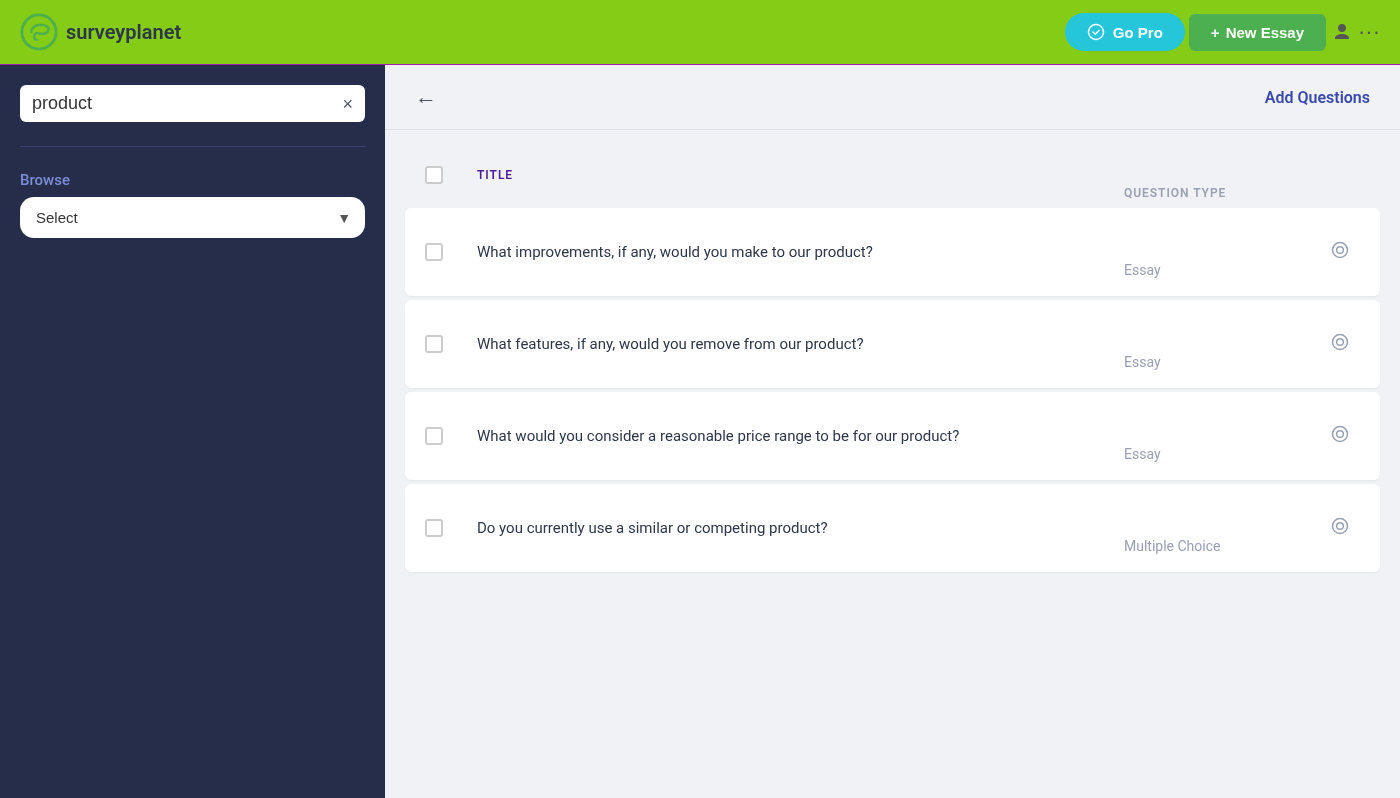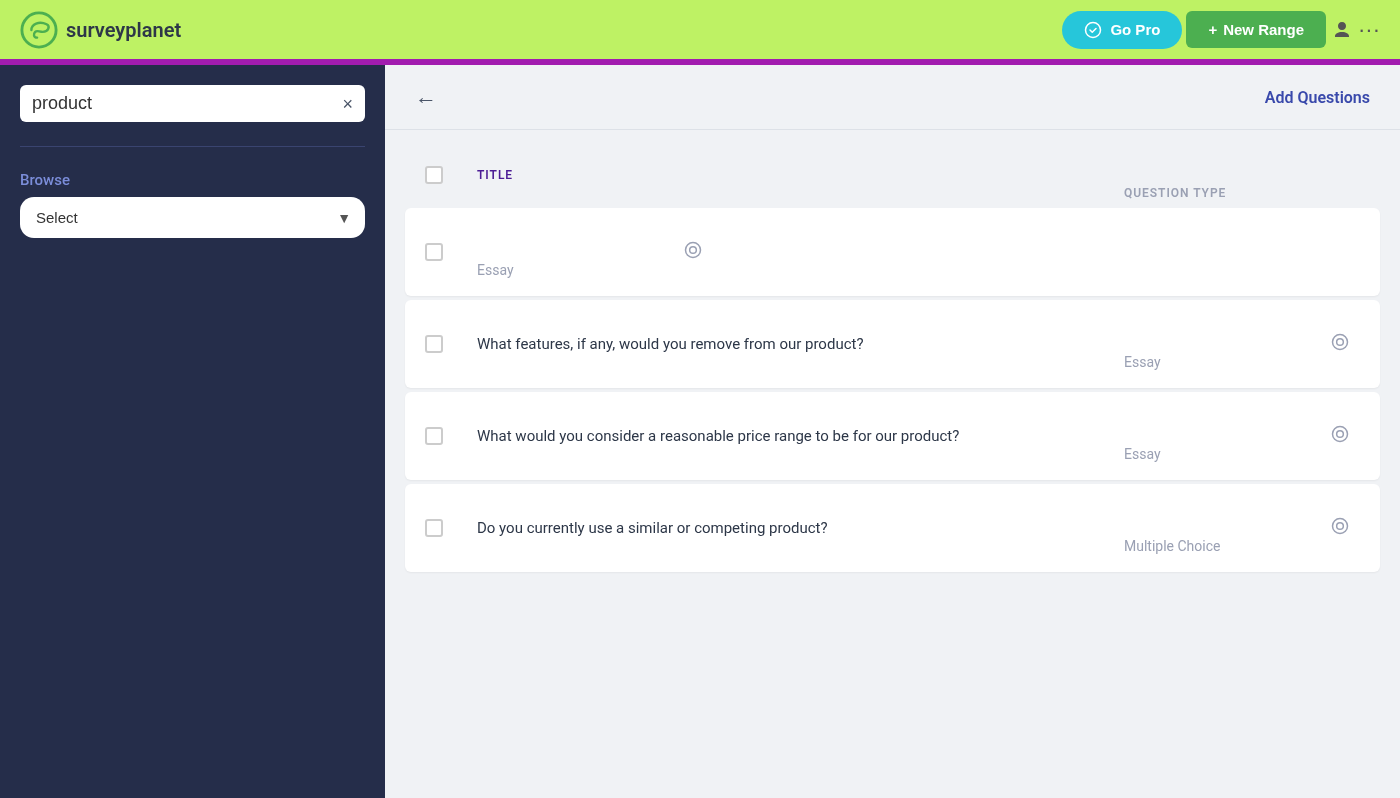--- a/index.html
+++ b/index.html
@@ -3,24 +3,24 @@
   <meta charset="utf-8">
   <style>
     * { box-sizing: border-box; margin: 0; padding: 0; }
     body { font-family: -apple-system, BlinkMacSystemFont, 'Segoe UI', Roboto, sans-serif; background: #f0f2f5; }
 
     
     .header {
       display: flex;
       align-items: center;
       justify-content: space-between;
-      background: #bef264;
+      background: #84cc16;
       padding: 8px 20px;
       height: 65px;
-      border-bottom: 6px solid #a21caf;
+      border-bottom: 1px solid #a21caf;
       position: relative;
       z-index: 10;
     }
     .logo-area {
       display: flex;
       align-items: center;
       gap: 8px;
     }
     .logo-icon {
       width: 38px;
@@ -249,21 +249,21 @@
   <div class="header-actions">
     <button class="btn-go-pro">
       <svg width="18" height="18" viewBox="0 0 24 24" fill="none">
         <circle cx="12" cy="12" r="10" stroke="white" stroke-width="2"></circle>
         <path d="M8 12l3 3 5-5" stroke="white" stroke-width="2" stroke-linecap="round" stroke-linejoin="round"></path>
       </svg>
       <span>Go Pro</span>
     </button>
     <button class="btn-new-survey">
       <span>+</span>
-      <span>New Range</span>
+      <span>New Essay</span>
     </button>
     <button class="header-icon-btn">
       <svg width="24" height="24" viewBox="0 0 24 24" fill="#555">
         <path d="M12 12c2.7 0 4-1.8 4-4s-1.3-4-4-4-4 1.8-4 4 1.3 4 4 4zm0 2c-4 0-7 2-7 4v1h14v-1c0-2-3-4-7-4z"></path>
       </svg>
     </button>
     <button class="header-icon-btn">
       <span>···</span>
     </button>
   </div>
@@ -310,20 +310,21 @@
         </div>
         <div class="col-title">TITLE</div>
         <div class="col-type">QUESTION TYPE</div>
         <div class="col-action"></div>
       </div>
 
       <div class="question-row">
         <div class="col-check">
           <input type="checkbox" class="row-checkbox" style="">
         </div>
+        <div class="col-title">What improvements, if any, would you make to our product?</div>
         <div class="col-type">Essay</div>
         <div class="col-action">
           <span class="preview-icon">
             <svg width="20" height="20" viewBox="0 0 24 24" fill="none" stroke="#9aa0b3" stroke-width="1.8">
               <circle cx="12" cy="12" r="9"></circle>
               <circle cx="12" cy="12" r="4"></circle>
             </svg>
           </span>
         </div>
       </div>

